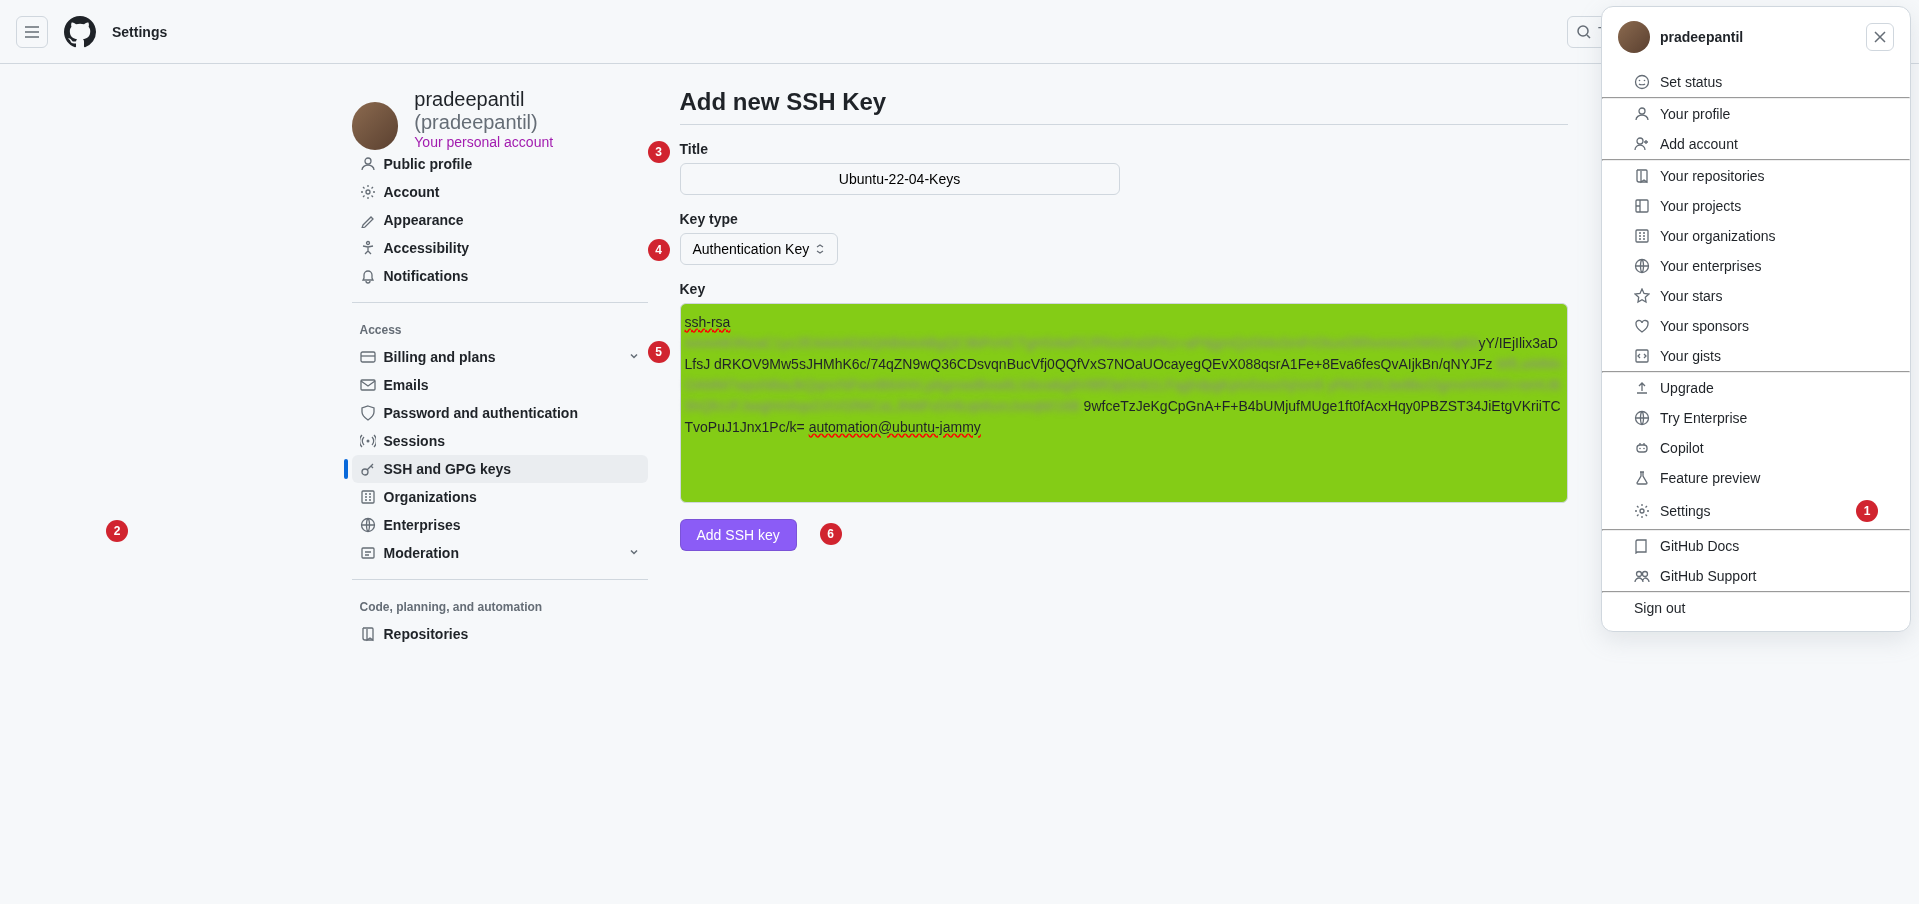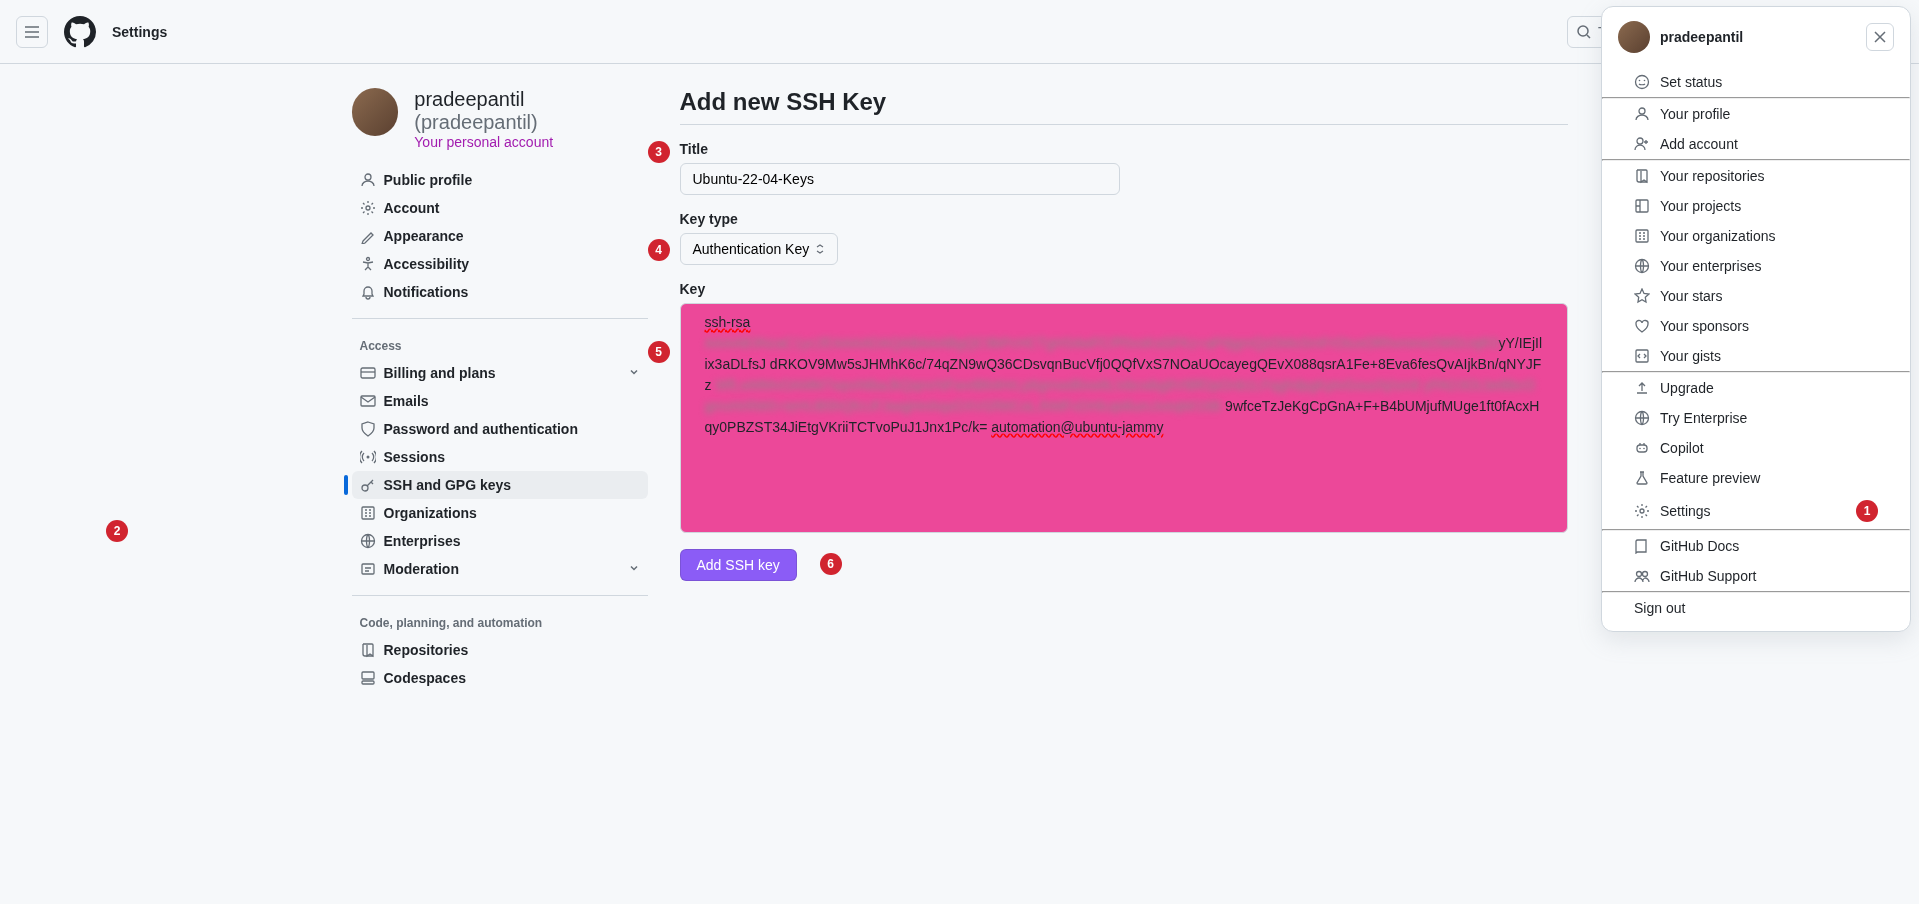--- a/index.html
+++ b/index.html
@@ -71,22 +71,21 @@
 .page-wrap {
   display: flex;
   padding: 24px 32px;
   max-width: 1280px;
   margin: 0 auto;
   position: relative;
 }
 
 .profile-header {
   display: flex;
-  align-items: flex-start;
-  margin-bottom: 16px;
+  align-items: flex-end;
   gap: 16px;
 }
 .avatar {
   width: 48px;
   height: 48px;
   border-radius: 50%;
   background: linear-gradient(135deg, #8b6a4f 0%, #5a4030 100%);
   display: inline-block;
 }
 .name-line {
@@ -176,40 +175,41 @@
   display: block;
 }
 .text-input {
   width: 440px;
   height: 32px;
   padding: 5px 12px;
   border: 1px solid #d0d7de;
   border-radius: 6px;
   background: #f6f8fa;
   font-size: 14px;
+  text-align: center;
 }
 .select-btn {
   height: 32px;
   padding: 5px 12px;
   border: 1px solid #d0d7de;
   border-radius: 6px;
   background: #f6f8fa;
   font-size: 14px;
   display: inline-flex;
   align-items: center;
   gap: 6px;
   cursor: pointer;
 }
 .textarea-key {
   width: 100%;
-  height: 230px;
-  padding: 8px 24px;
+  height: 200px;
+  padding: 8px 4px;
   border: 1px solid #d0d7de;
   border-radius: 6px;
-  background: #ec4899;
+  background: #84cc16;
   font-size: 14px;
   font-family: inherit;
   resize: vertical;
   color: #1f2328;
   line-height: 1.5;
 }
 .spellerr {
   text-decoration: underline wavy red;
 }
 .btn-primary {
@@ -481,29 +481,20 @@
     <ul class="nav-list" id="nav-code">
         <li class="nav-item">
           <span class="nav-icon">
             <svg width="16" height="16" viewBox="0 0 16 16">
               <path d="M3 2h9a1 1 0 011 1v11l-3-2-3 2V3" stroke="#656d76" stroke-width="1.3" fill="none"></path>
               <path d="M3 2v10a2 2 0 002 2h8" stroke="#656d76" stroke-width="1.3" fill="none"></path>
             </svg>
           </span>
           <span>Repositories</span>
         </li>
-        <li class="nav-item">
-          <span class="nav-icon">
-            <svg width="16" height="16" viewBox="0 0 16 16">
-              <rect x="2" y="2" width="12" height="7" rx="1" stroke="#656d76" stroke-width="1.3" fill="none"></rect>
-              <rect x="2" y="11" width="12" height="3" rx="1" stroke="#656d76" stroke-width="1.3" fill="none"></rect>
-            </svg>
-          </span>
-          <span>Codespaces</span>
-        </li>
       </ul>
   </div>
 
   <div class="main-col">
     <h2 class="main-title">Add new SSH Key</h2>
 
     <div class="field-block" style="position:relative;">
       <div class="annotation-badge" style="left:-32px; top:0;">3</div>
       <label class="field-label">Title</label>
       <input class="text-input" value="Ubuntu-22-04-Keys" style="">

